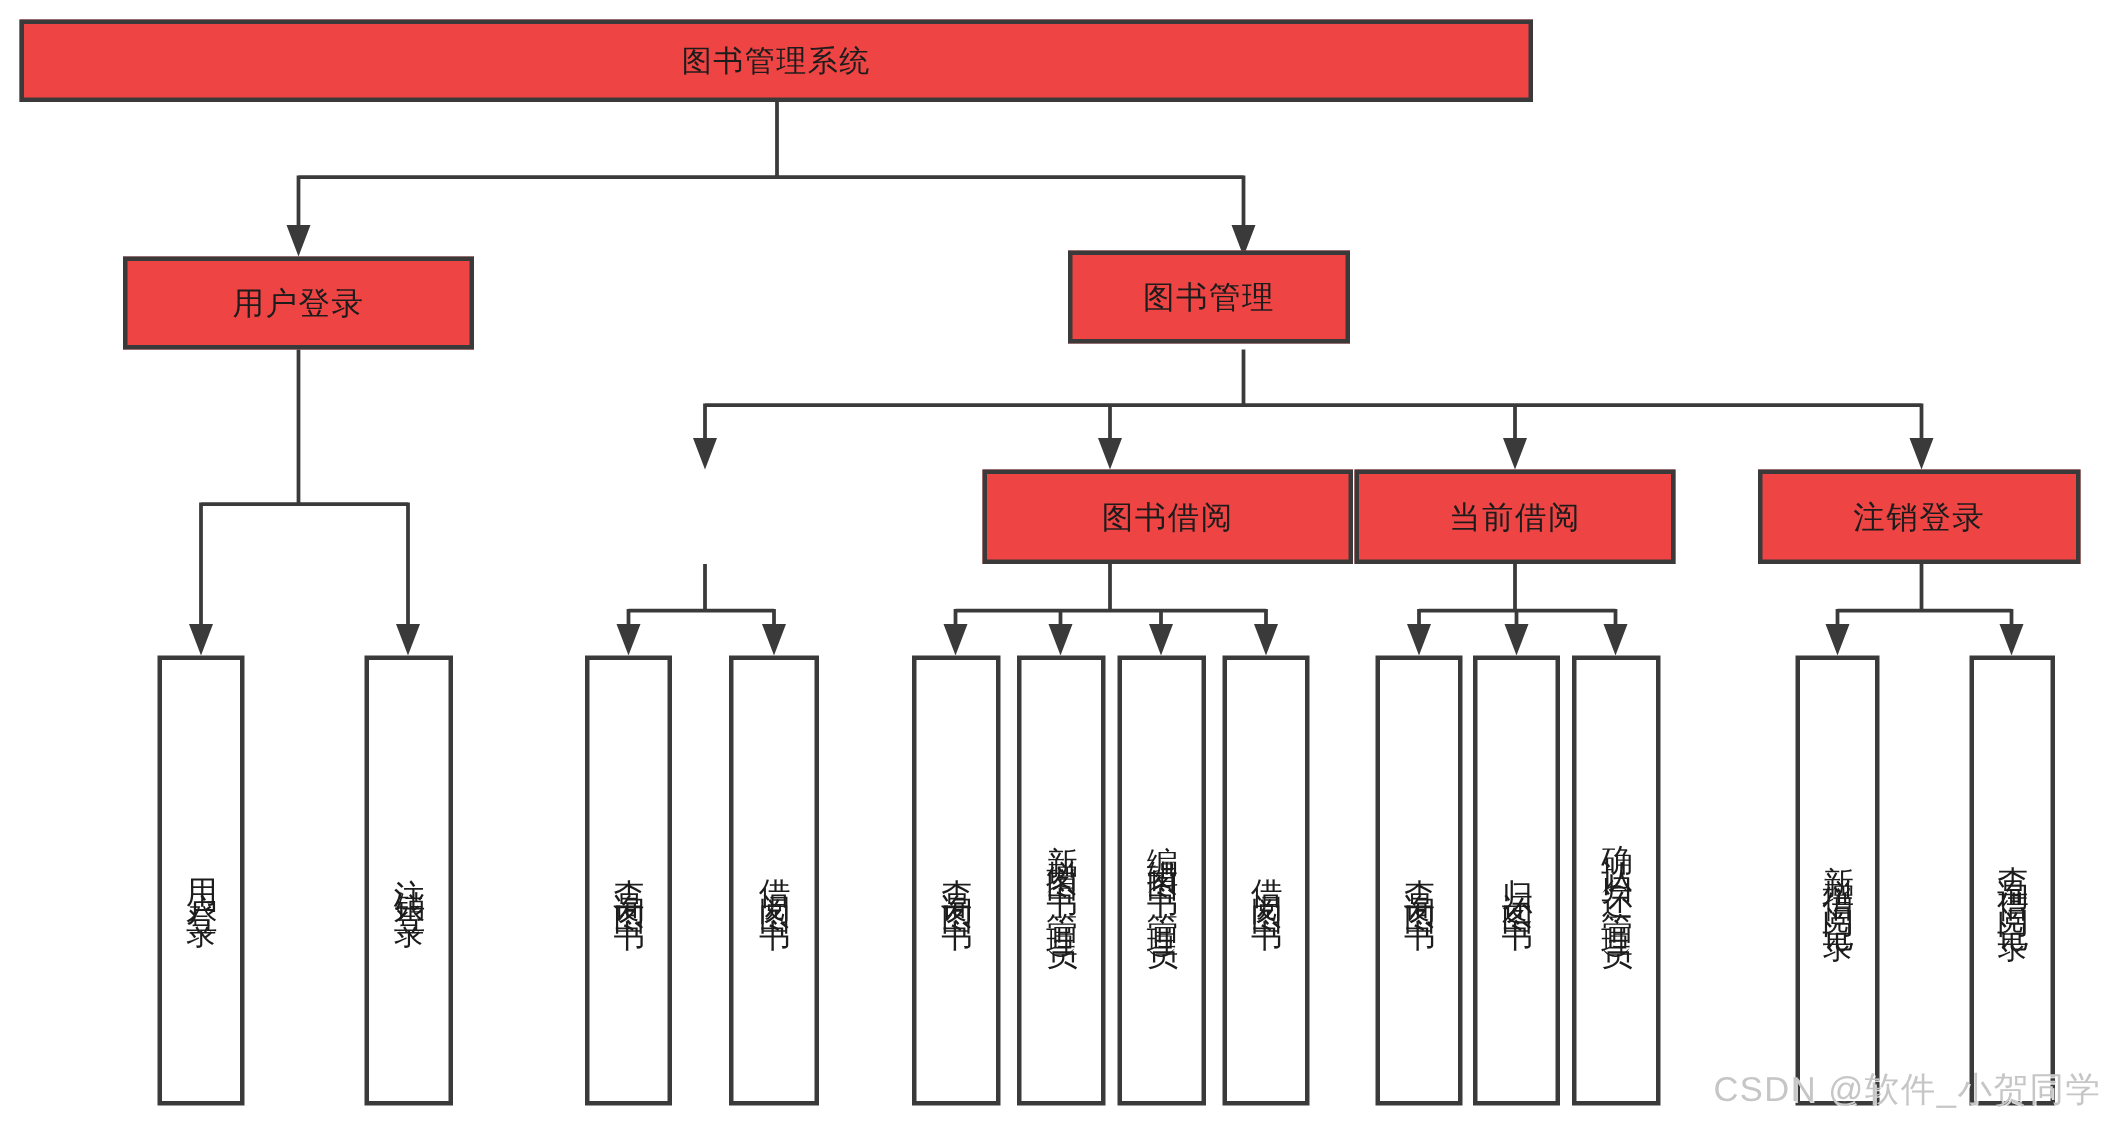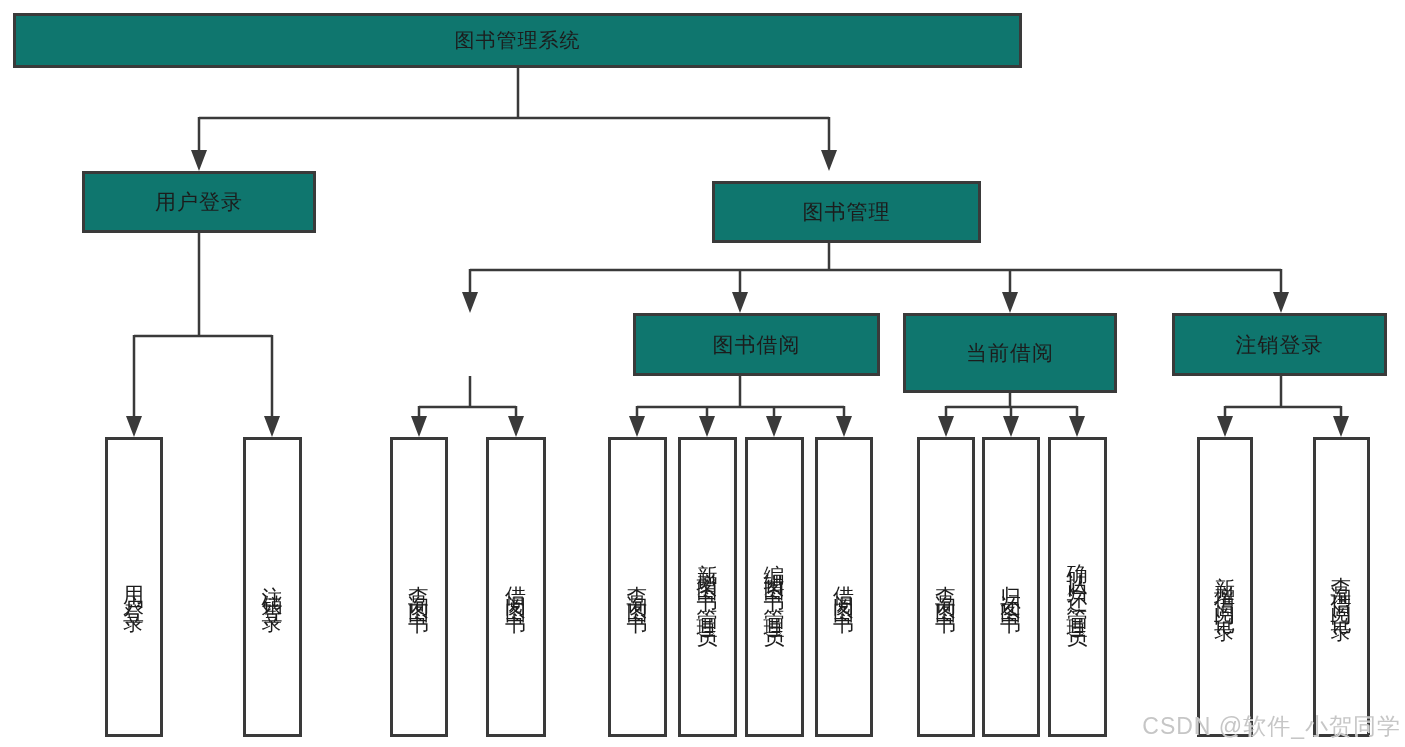--- a/index.html
+++ b/index.html
@@ -15,21 +15,21 @@
     position:relative;
     overflow:hidden;
     font-family:"Liberation Sans","DejaVu Sans",sans-serif;
     color:var(--text);
   }
   .stage{position:absolute;inset:0;}
   svg.connectors{position:absolute;left:0;top:0;z-index:0;}
   .box{
     position:absolute;
     box-sizing:border-box;
-    background:#0f766e;
+    background:#ef4444;
     border:3px solid var(--line);
     display:flex;
     align-items:center;
     justify-content:center;
     z-index:1;
     font-size:21px;
     letter-spacing:1px;
     white-space:nowrap;
   }
   .box.root{font-size:20px;}
@@ -84,24 +84,24 @@
       M629 416 L645 416 L637 437 Z  M699 416 L715 416 L707 437 Z
       M766 416 L782 416 L774 437 Z  M836 416 L852 416 L844 437 Z
       M938 416 L954 416 L946 437 Z  M1003 416 L1019 416 L1011 437 Z
       M1069 416 L1085 416 L1077 437 Z
       M1217 416 L1233 416 L1225 437 Z  M1333 416 L1349 416 L1341 437 Z"></path>
   </svg>
 
   <div class="box root" style="left:13px;top:13px;width:1009px;height:55px">图书管理系统</div>
 
   <div class="box" style="left:82px;top:171px;width:234px;height:62px">用户登录</div>
-  <div class="box" style="left:712px;top:181px;width:269px;height:62px">图书管理</div>
+  <div class="box" style="left:712px;top:167px;width:188px;height:62px">图书管理</div>
 
-  <div class="box" style="left:633px;top:313px;width:247px;height:63px">图书借阅</div>
-  <div class="box" style="left:903px;top:313px;width:214px;height:80px">当前借阅</div>
+  <div class="box" style="left:655px;top:313px;width:247px;height:63px">图书借阅</div>
+  <div class="box" style="left:903px;top:313px;width:214px;height:63px">当前借阅</div>
   <div class="box" style="left:1172px;top:313px;width:215px;height:63px">注销登录</div>
 
   <div class="vbox" style="left:105px;top:437px;width:58px;height:300px">用户登录</div>
   <div class="vbox" style="left:243px;top:437px;width:59px;height:300px">注销登录</div>
 
   <div class="vbox" style="left:390px;top:437px;width:58px;height:300px">查询图书</div>
   <div class="vbox" style="left:486px;top:437px;width:60px;height:300px">借阅图书</div>
 
   <div class="vbox" style="left:608px;top:437px;width:59px;height:300px">查询图书</div>
   <div class="vbox" style="left:678px;top:437px;width:59px;height:300px">新增图书（管理员）</div>

